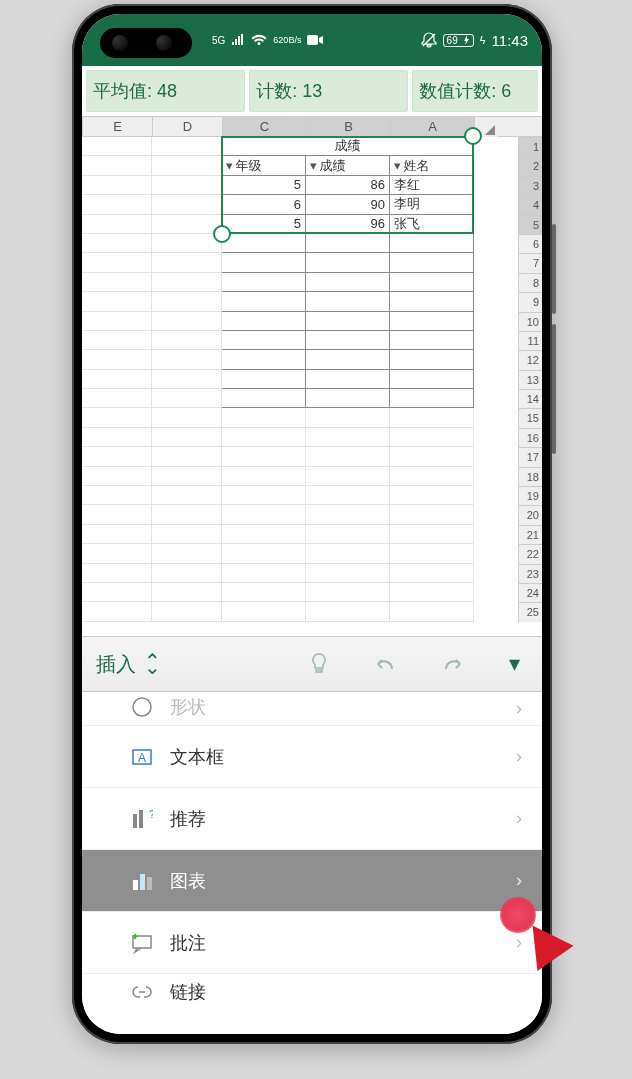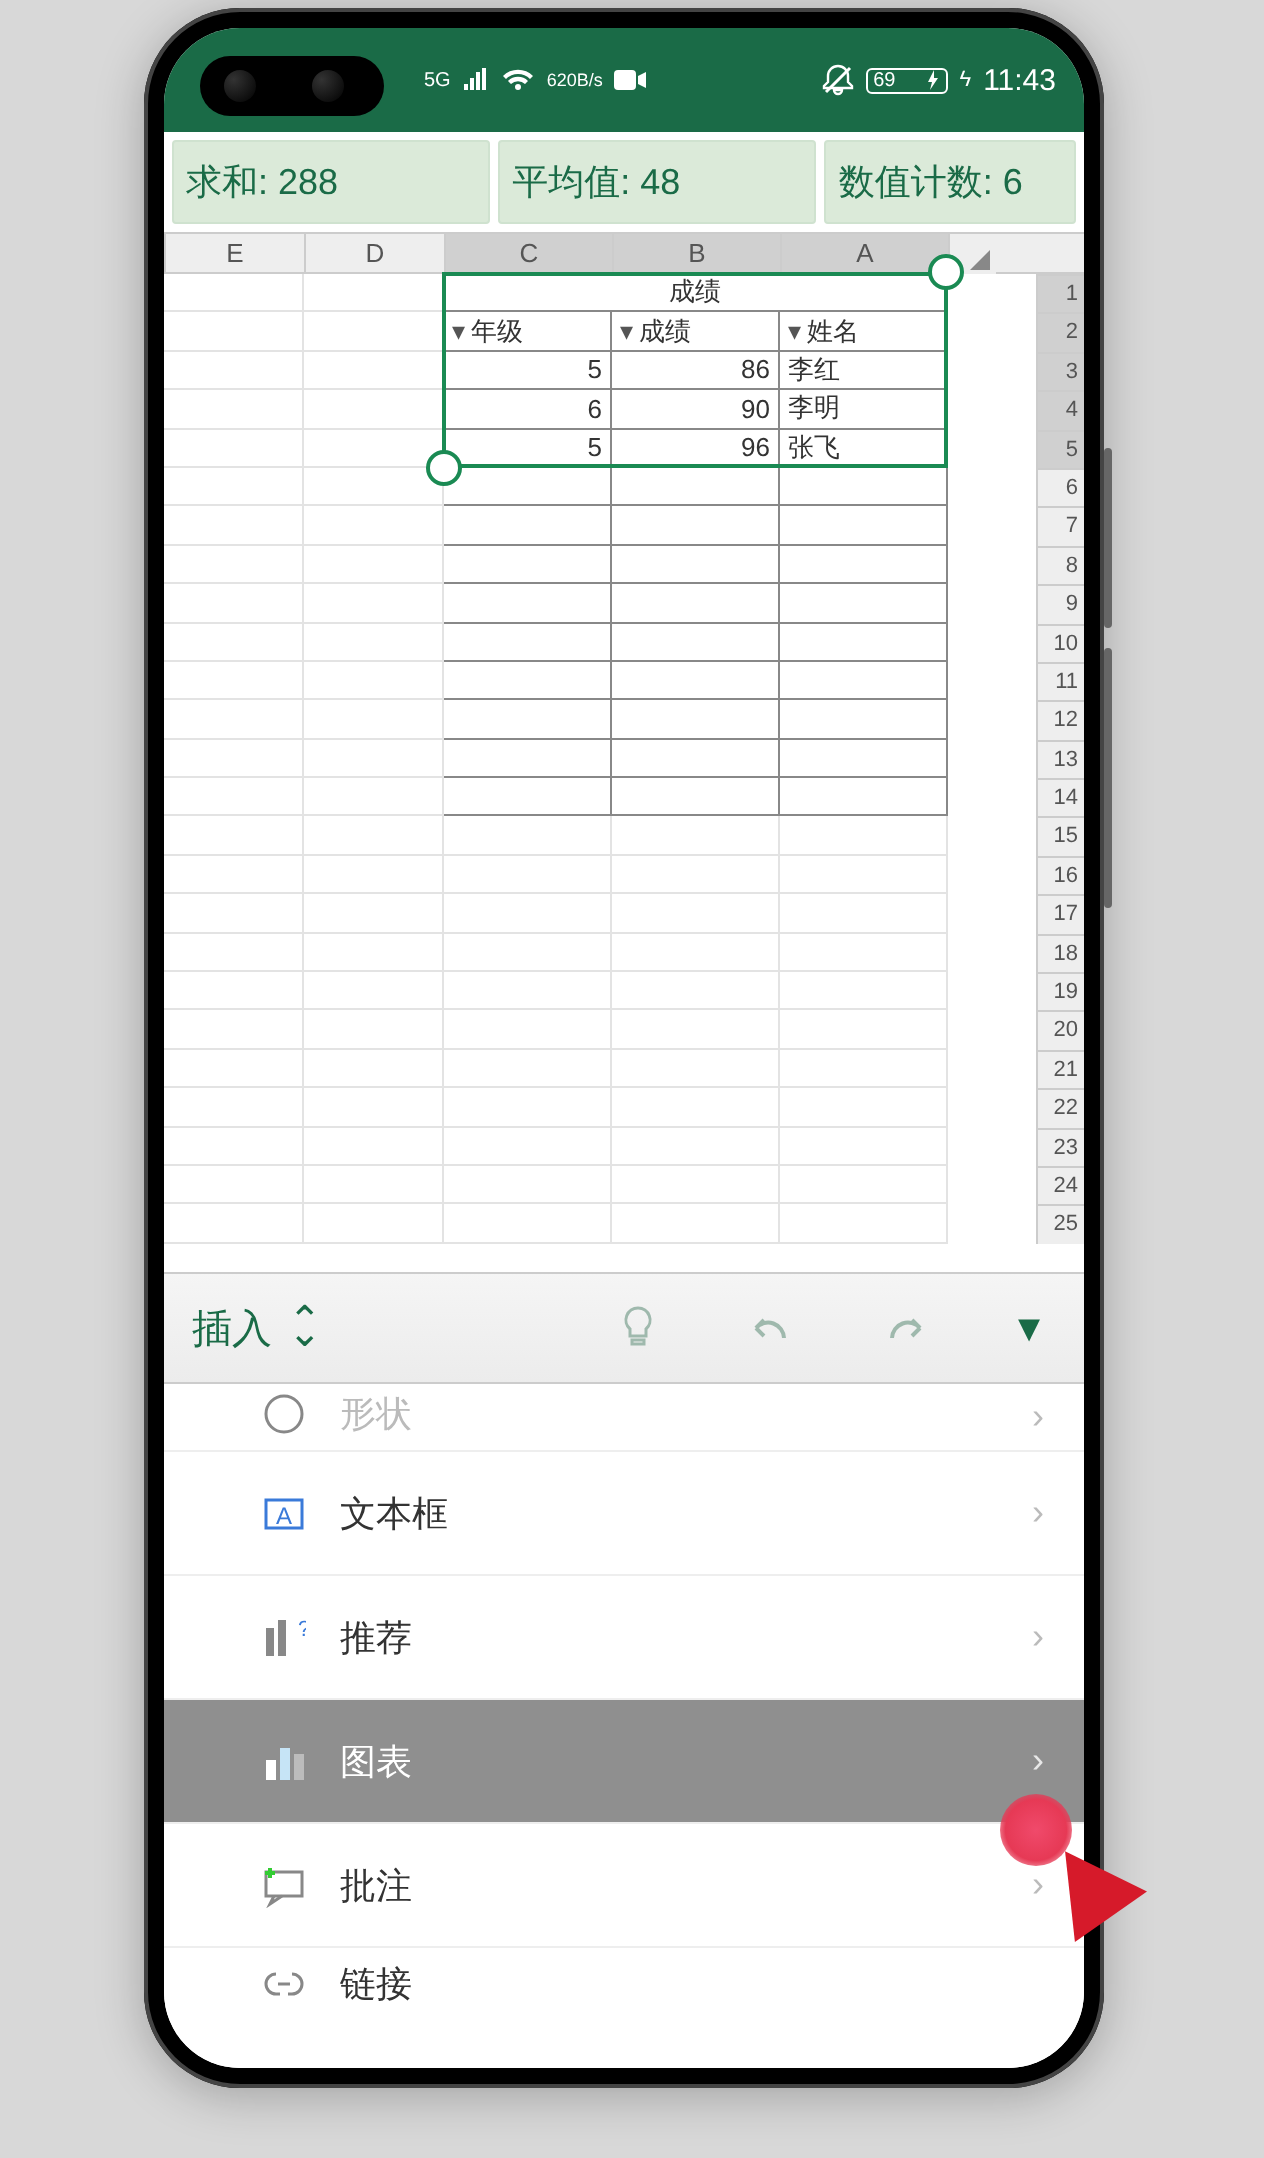--- a/index.html
+++ b/index.html
@@ -231,33 +231,33 @@
             <path d="M12 3l4-2v8l-4-2z" fill="#fff"></path>
           </svg>
       </span>
       <span class="sp"></span>
       <span data-name="mute-icon">
         <svg width="16" height="16">
             <path d="M8 1a5 5 0 015 5v3l2 2v1H1v-1l2-2V6a5 5 0 015-5zm0 14a2 2 0 002-2H6a2 2 0 002 2z" fill="none" stroke="#fff" stroke-width="1.2"></path>
             <line x1="2" y1="14" x2="14" y2="2" stroke="#fff" stroke-width="1.5"></line>
           </svg>
       </span>
-      <span data-name="battery-icon" style="border:1px solid #fff;border-radius:3px;padding:0 3px;font-size:10px;display:inline-flex;align-items:center;gap:16px;">
+      <span data-name="battery-icon" style="border:1px solid #fff;border-radius:3px;padding:0 3px;font-size:10px;display:inline-flex;align-items:center;gap:6px;">
         <span>69</span>
         <svg width="6" height="10">
             <path d="M3 0L0 6h2l-1 4 4-6H3z" fill="#fff"></path>
           </svg>
       </span>
       <span data-name="charge-icon" style="font-size:11px;">ϟ</span>
       <span data-name="clock" style="font-size:15px;">11:43</span>
     </div>
 
     <div class="statsrow" data-name="stats-bar">
-      <div class="stat" data-name="stat-sum">求和: 288</div>
       <div class="stat" data-name="stat-avg">平均值: 48</div>
+      <div class="stat" data-name="stat-count">计数: 13</div>
       <div class="stat" data-name="stat-numcount">数值计数: 6</div>
     </div>
 
     <div class="sheet" data-name="spreadsheet">
       <div class="colhdr-row" data-name="column-headers">
         <div class="colhdr hcol-E" data-name="col-header">E</div>
         <div class="colhdr hcol-D" data-name="col-header">D</div>
         <div class="colhdr hcol-C" data-name="col-header" style="background:#d0d0d0;">C</div>
         <div class="colhdr hcol-B" data-name="col-header" style="background:#d0d0d0;">B</div>
         <div class="colhdr hcol-A" data-name="col-header" style="background:#d0d0d0;">A</div>

